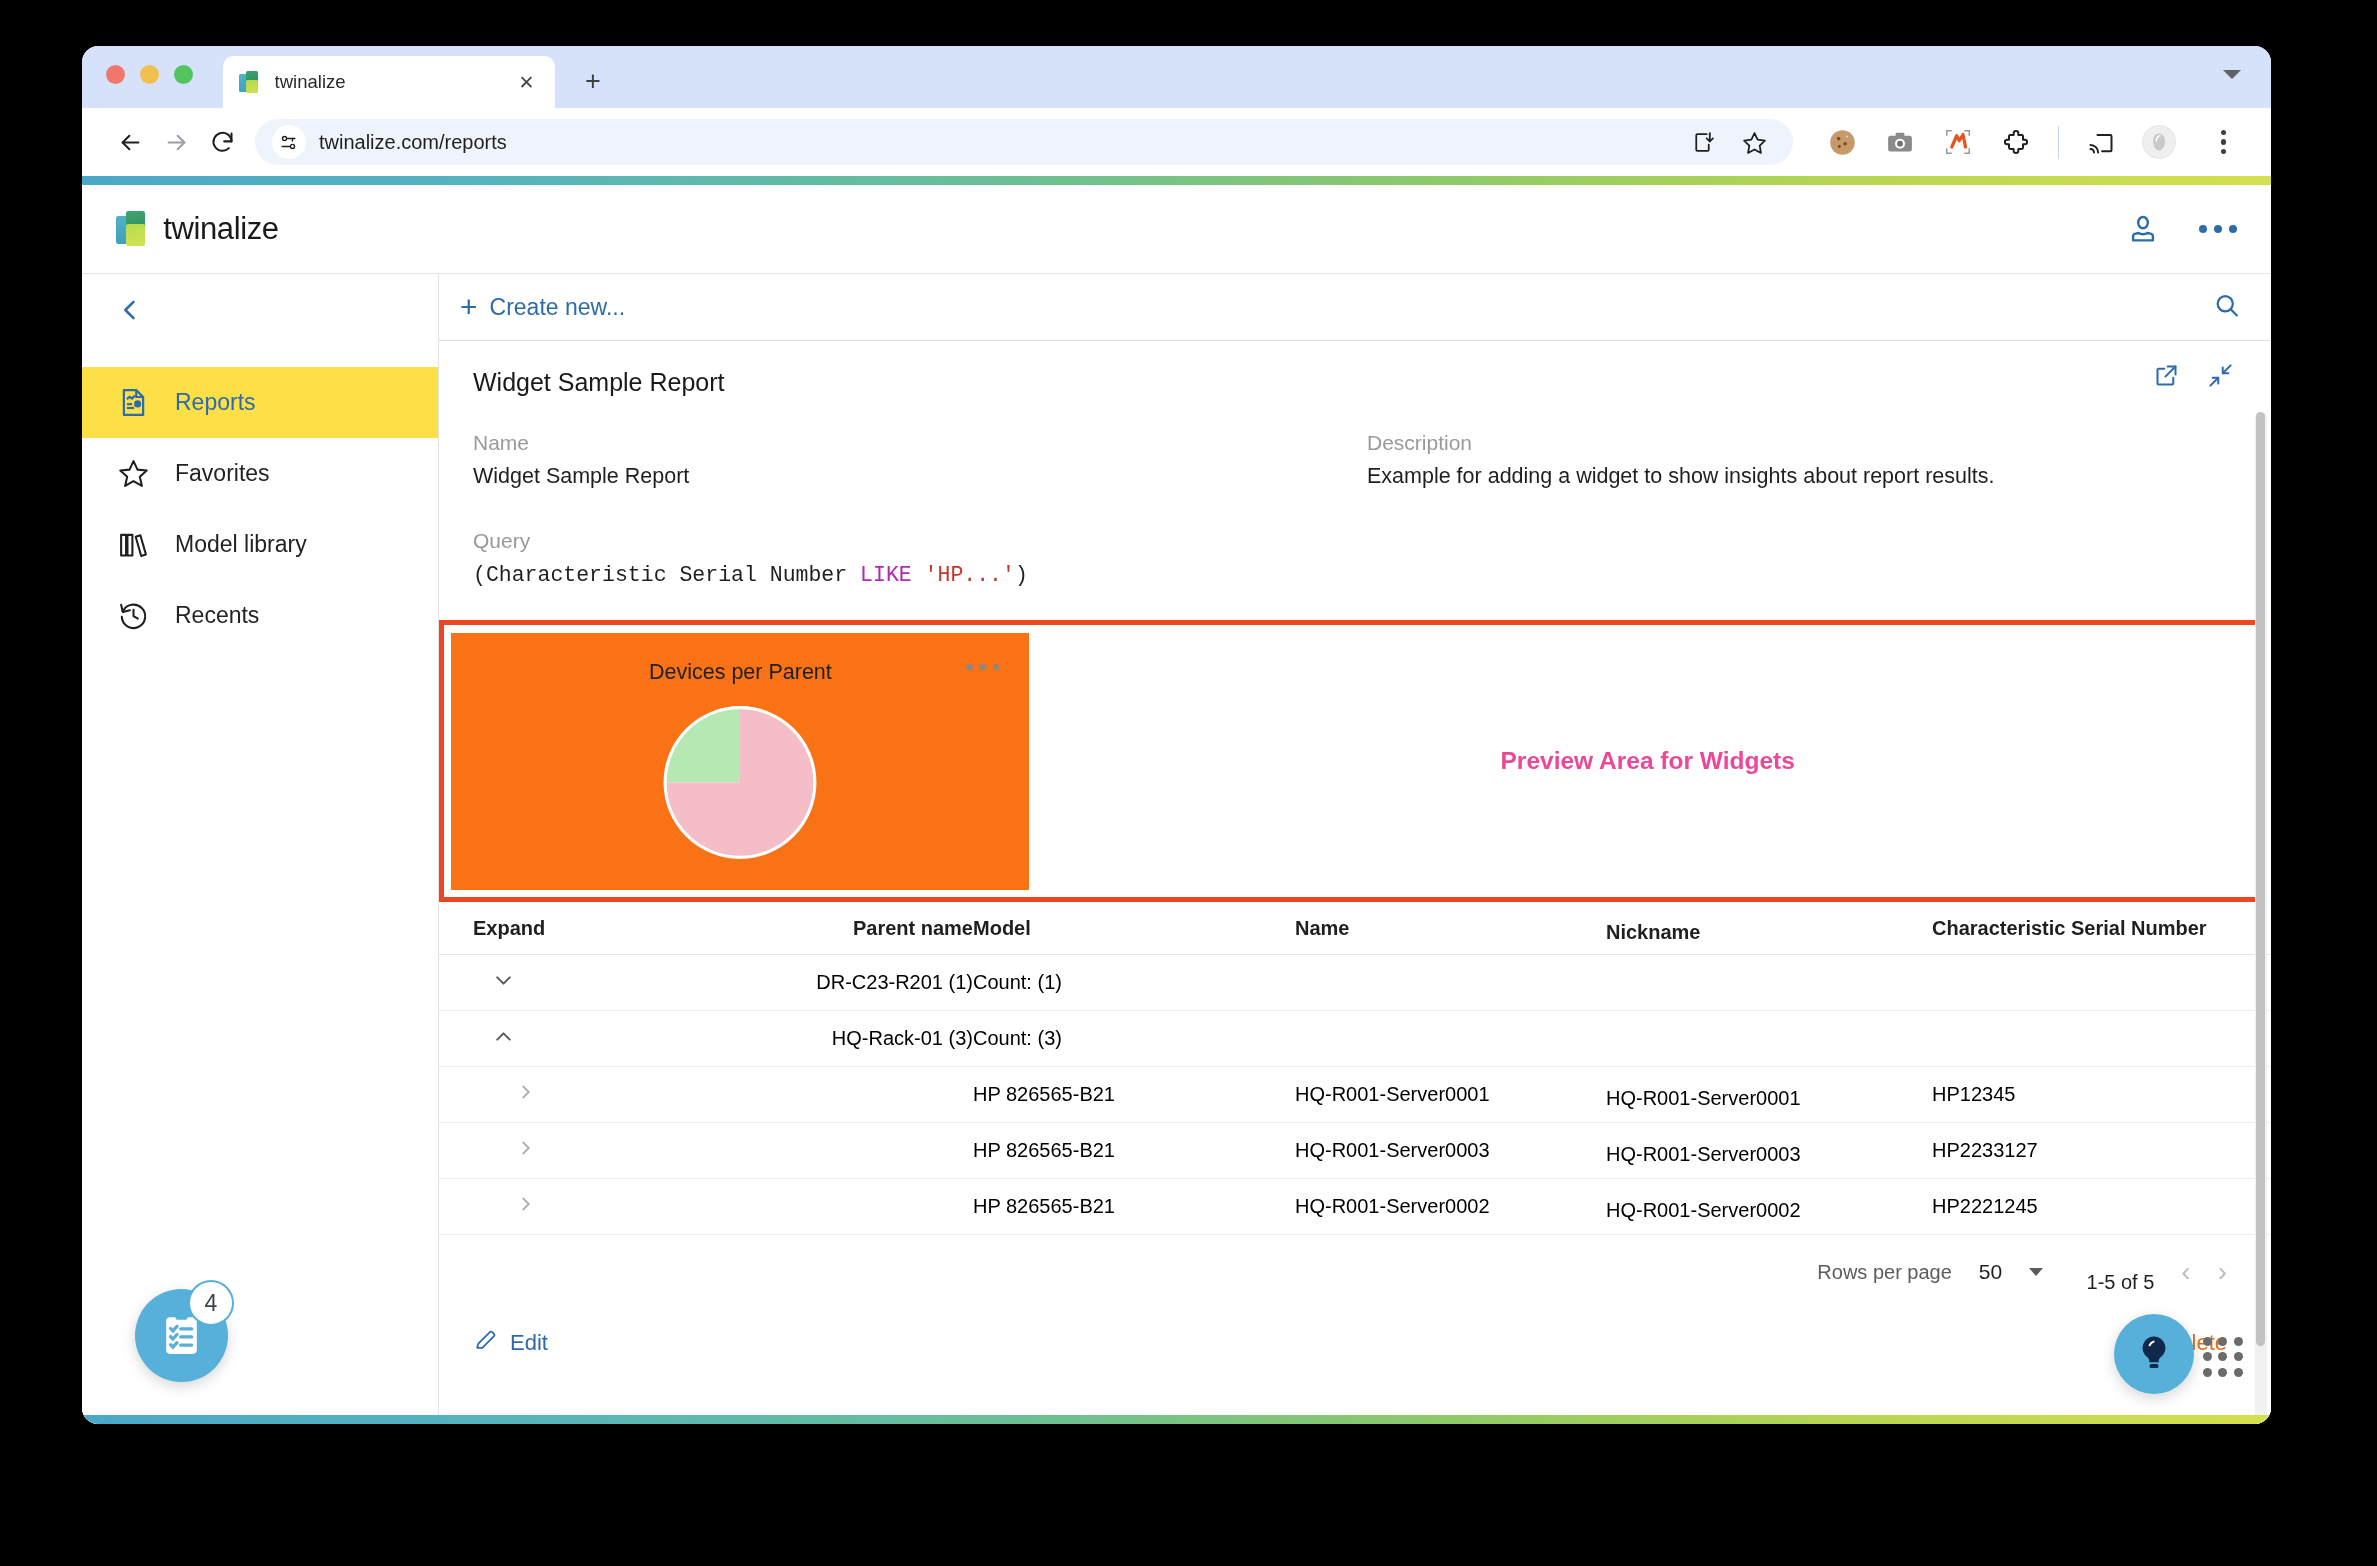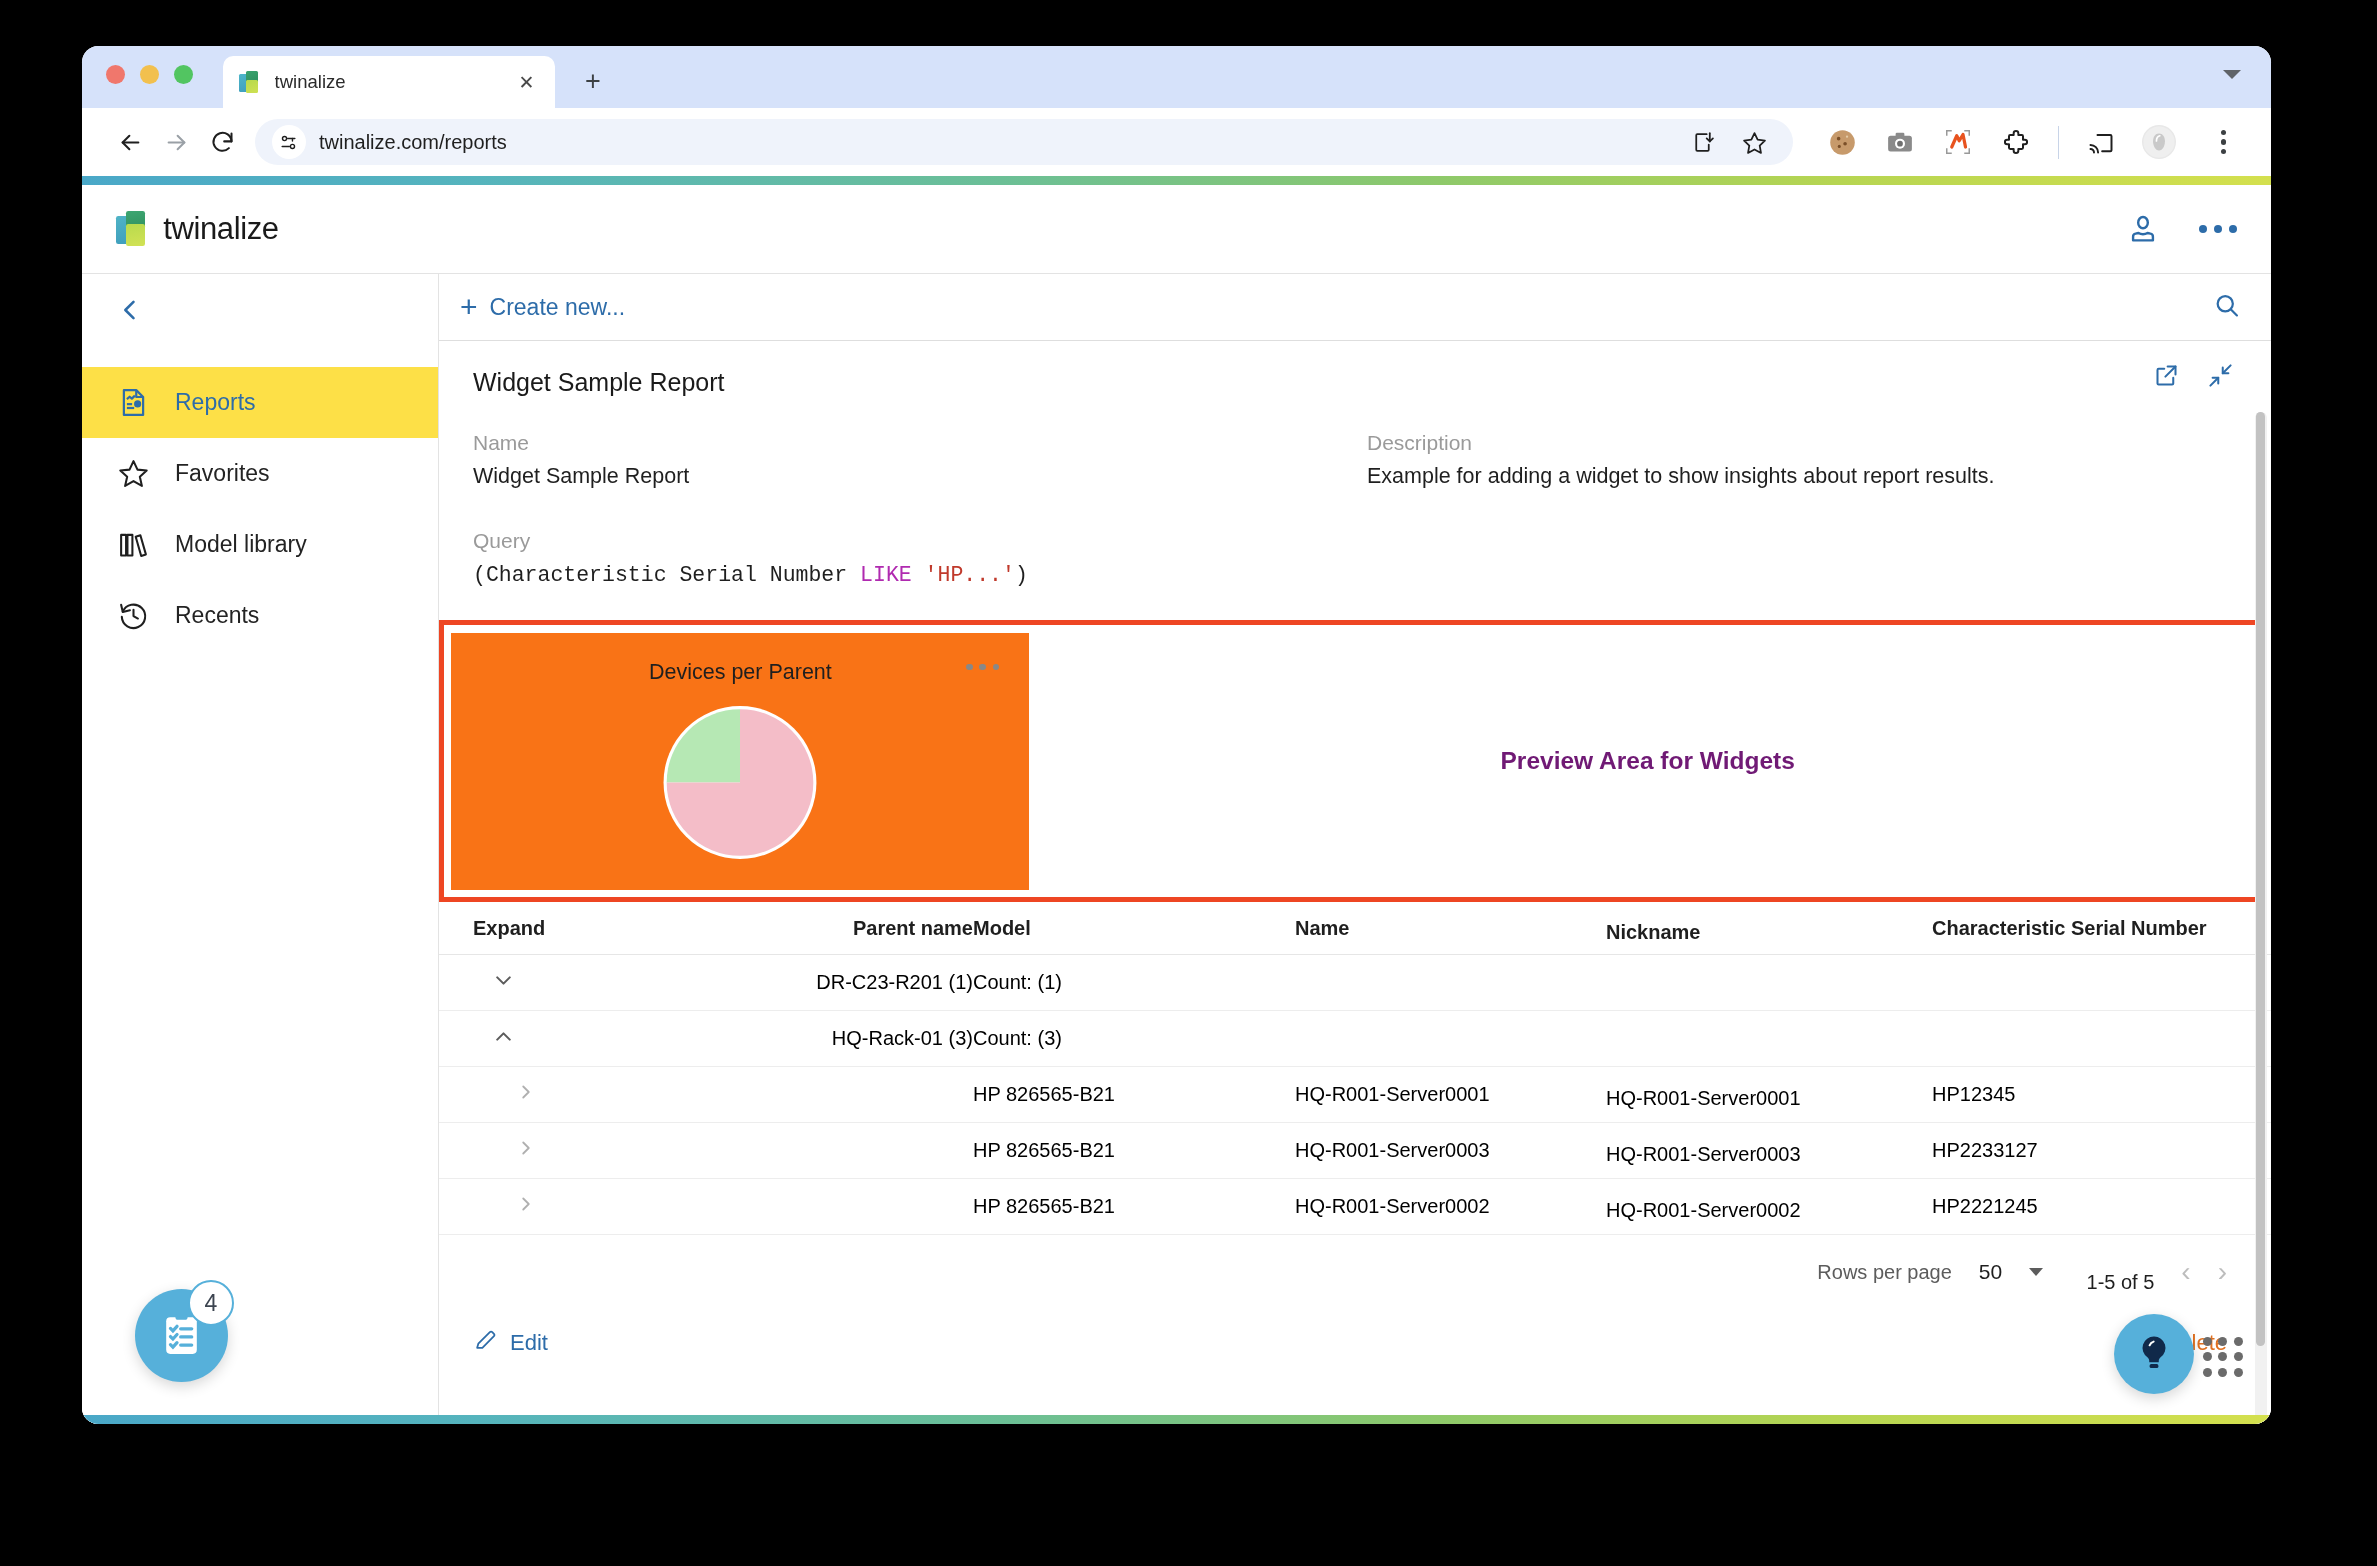--- a/index.html
+++ b/index.html
@@ -344,21 +344,21 @@
     display: flex; gap: 6.7px; cursor: pointer;
   }
   .wm-dot { width: 6.7px; height: 6.7px; border-radius: 50%; background: #888888; }
   #pie-wrap {
     display: flex; justify-content: center;
     margin-top: 16.3px;
   }
   #preview-label {
     flex: 1;
     display: flex; align-items: center; justify-content: center;
-    color: #701a75;
+    color: #ec4899;
     font-size: 24.5px;
     font-weight: bold;
   }
 
   
   #result-table { width: 100%; }
   .tbl-head {
     display: flex;
     padding: 0 34px;
     height: 53px;

